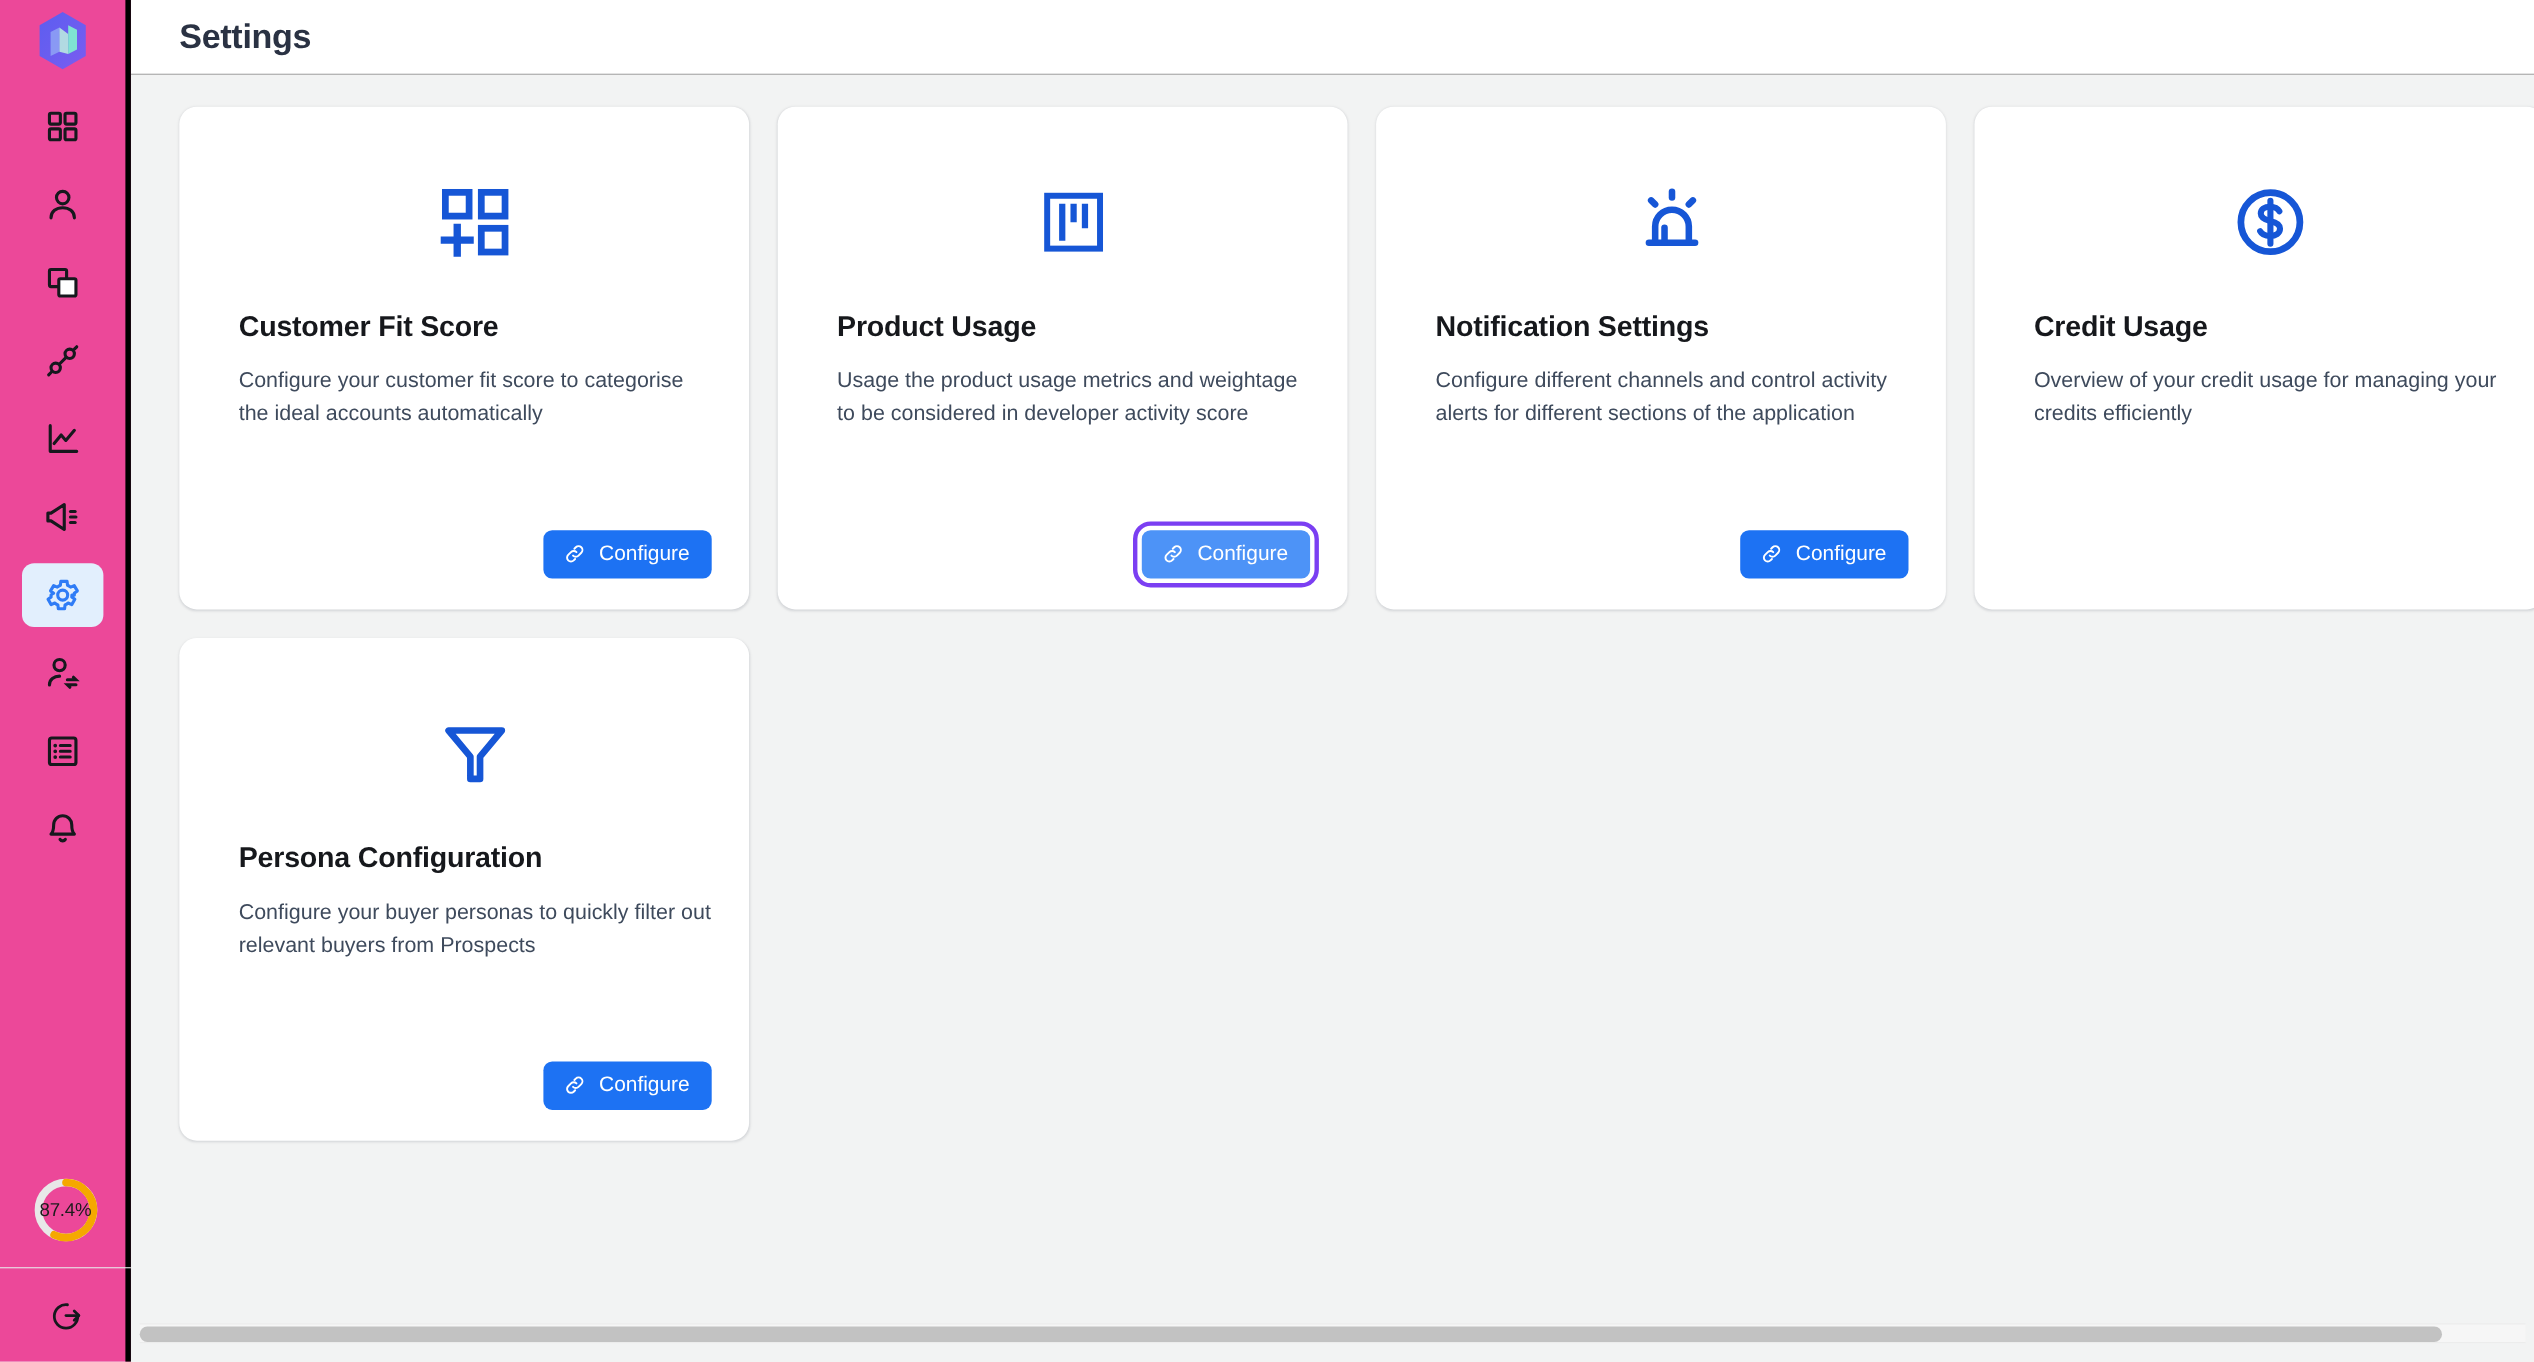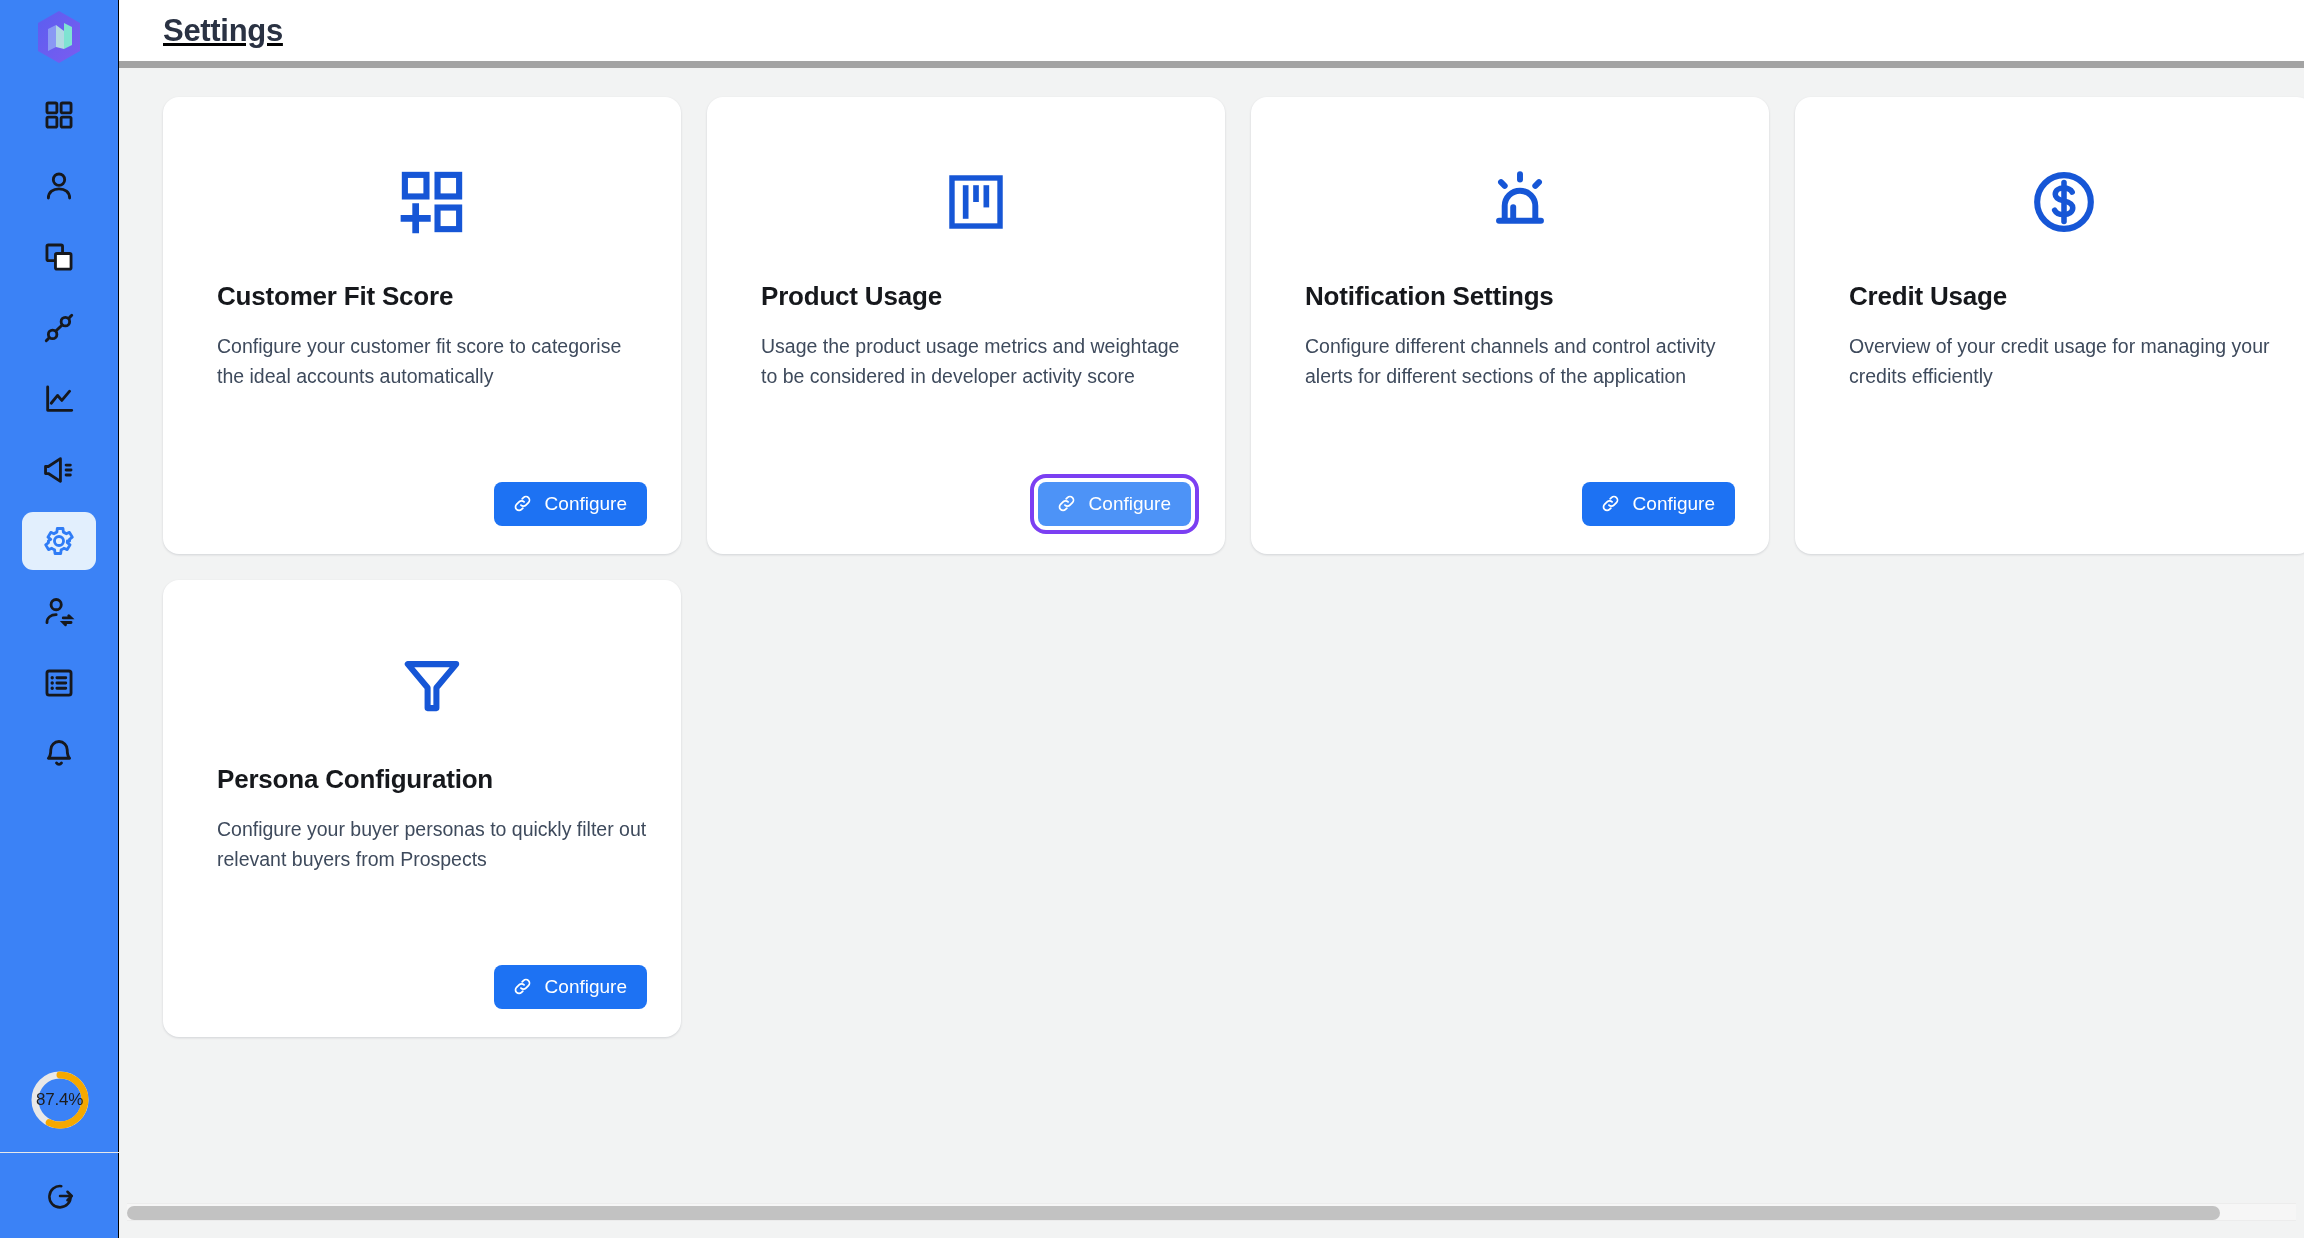--- a/index.html
+++ b/index.html
@@ -7,22 +7,22 @@
     width: 2304px; height: 1238px;
     overflow: hidden;
     background: #f2f3f3;
     font-family: "Liberation Sans", sans-serif;
   }
   .app { display: flex; width: 2304px; height: 1238px; }
 
   
   .sidebar {
     width: 119px; height: 1238px;
-    background: #3b82f6;
-    border-right: 1px solid #000000;
+    background: #ec4899;
+    border-right: 5px solid #000000;
     display: flex; flex-direction: column; align-items: flex-start;
     flex: 0 0 119px;
     position: relative;
   }
   .logo-wrap {
     height: 74px; width: 100%;
     display: flex; align-items: center; justify-content: center;
   }
   .logo { width: 50px; height: 56px; display: block; }
 
@@ -55,22 +55,22 @@
     height: 86px; border-top: 1px solid #e7e8ea;
     display: flex; align-items: center; justify-content: center;
     cursor: pointer;
   }
   .logout-wrap svg { width: 32px; height: 32px; }
 
   
   .main { flex: 1 1 auto; height: 1238px; background: #f2f3f3;
           display: flex; flex-direction: column; min-width: 0; }
   .topbar {
-    height: 68px; background: #ffffff; border-bottom: 7px solid #a3a3a3;
-    display: flex; align-items: center; padding-left: 44px; flex: 0 0 68px; text-decoration: underline;
+    height: 68px; background: #ffffff; border-bottom: 1px solid #a3a3a3;
+    display: flex; align-items: center; padding-left: 44px; flex: 0 0 68px;
   }
   .page-title {
     font-size: 31px; font-weight: bold; color: #2a3243; letter-spacing: -0.3px;
   }
 
   .content {
     flex: 1 1 auto; position: relative; overflow: hidden;
     padding: 29px 0 0 44px;
   }
   .card-grid {

